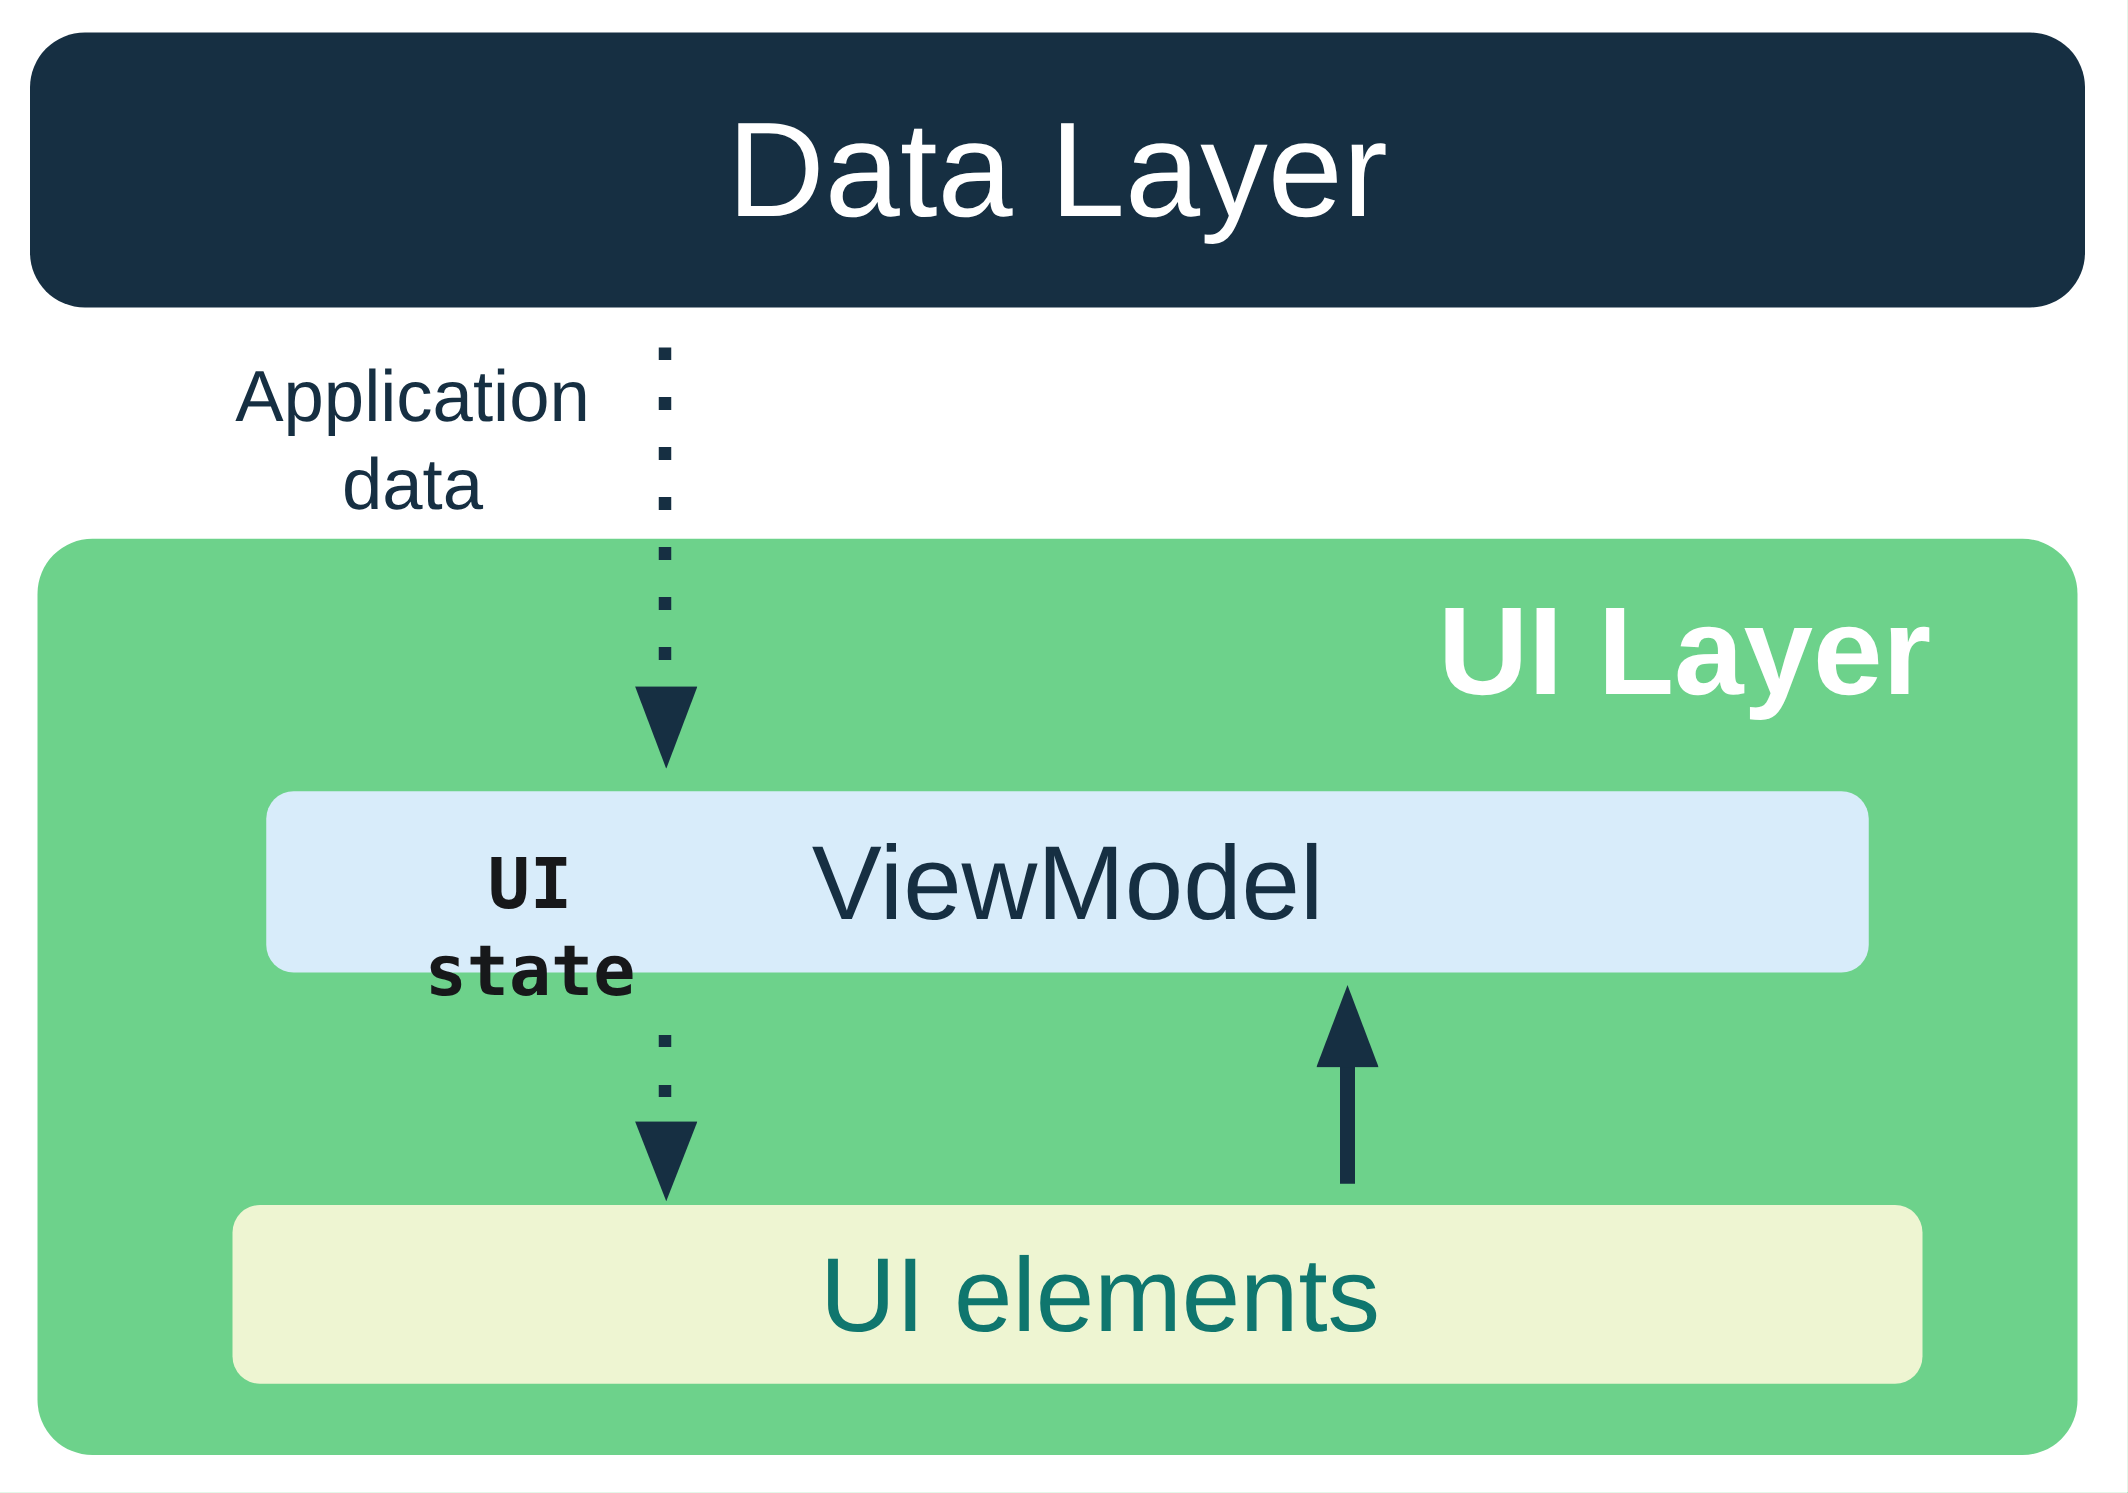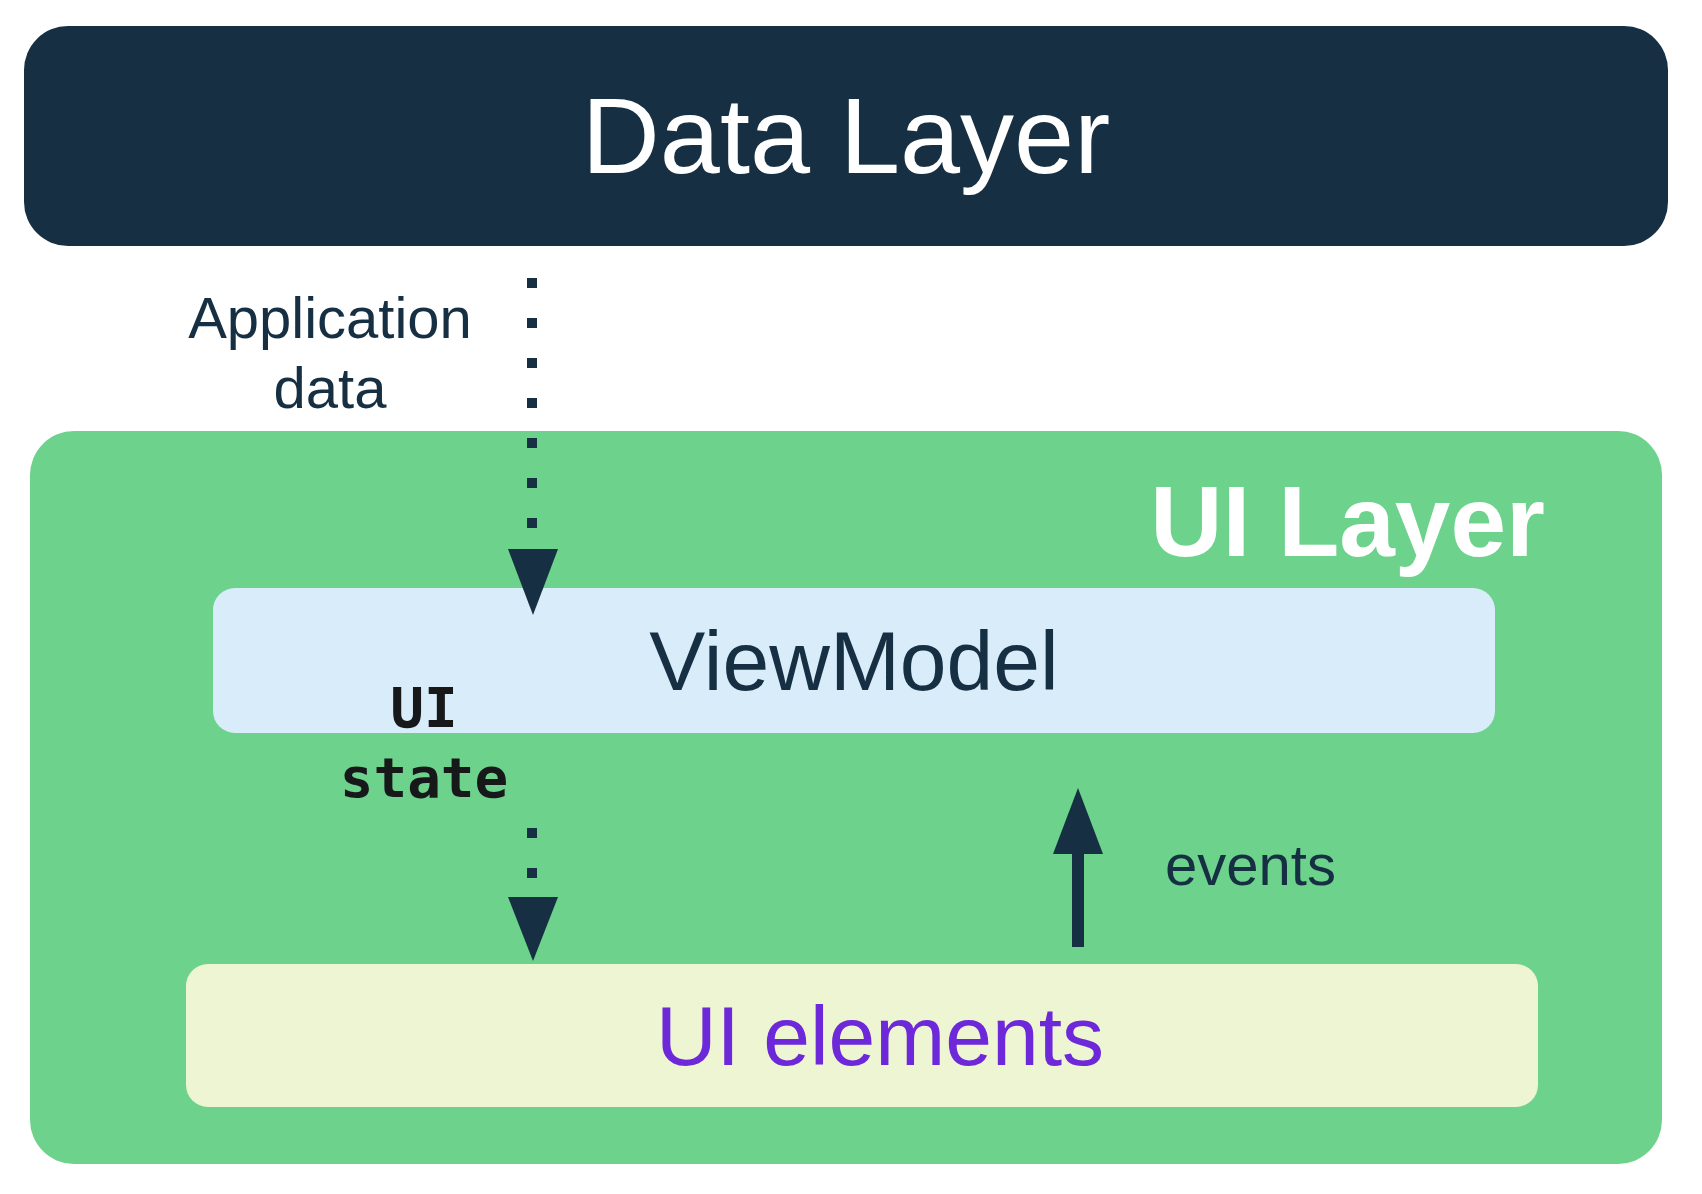--- a/index.html
+++ b/index.html
@@ -38,21 +38,21 @@
     left: 30px; top: 431px; width: 1632px; height: 733px;
     border-radius: 44px;
   }
   .ui-layer-title {
     right: 157px; top: 466px;
     font-size: 100px; line-height: 1.1; font-weight: bold;
   }
 
   
   .viewmodel {
-    left: 213px; top: 588px; width: 1282px; height: 145px;
+    left: 213px; top: 633px; width: 1282px; height: 145px;
     border-radius: 22px;
   }
   .viewmodel-text { font-size: 84px; line-height: 1; }
 
   
   .ui-state {
     left: 288px; top: 659px; width: 272px; height: 167px;
     border-radius: 38px;
     font-family: "DejaVu Sans Mono", "Liberation Mono", monospace;
     font-weight: bold;
@@ -113,24 +113,23 @@
   <div class="abs ui-layer-title" style="color: rgb(255, 255, 255);">UI Layer</div>
 
   <div class="box viewmodel" style="background: rgb(216, 236, 250);">
     <span class="viewmodel-text" style="color: rgb(22, 47, 66);">ViewModel</span>
   </div>
 
   <div class="box ui-state pre" style="color: rgb(23, 24, 26);">UI
 state</div>
 
   <div class="box ui-elements" style="background: rgb(238, 245, 210);">
-    <span class="ui-elements-text" style="color: #6d28d9; margin-left: 36px;">UI elements</span>
+    <span class="ui-elements-text" style="color: #0f766e; margin-left: 36px;">UI elements</span>
   </div>
 
-  <div class="abs events-label" style="color: rgb(22, 47, 66);">events</div>
 
   <div class="arrow-layer" style="color: rgb(22, 47, 66);">
     <div class="dotted-line dotted-line-1"></div>
     <div class="arrow-head-down arrow-head-1"></div>
   </div>
 
   <div class="arrow-layer" style="color: rgb(22, 47, 66);">
     <div class="dotted-line dotted-line-2"></div>
     <div class="arrow-head-down arrow-head-2"></div>
   </div>

